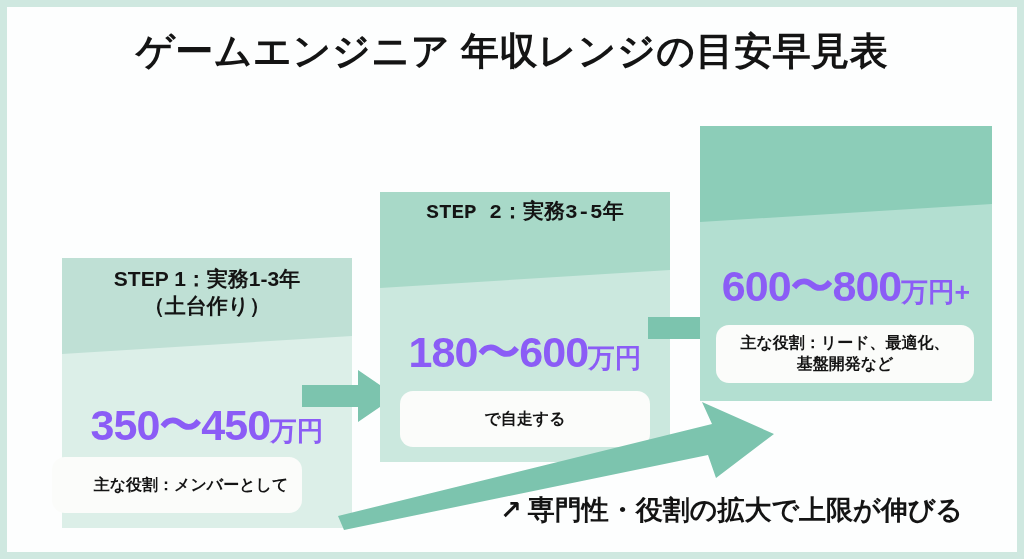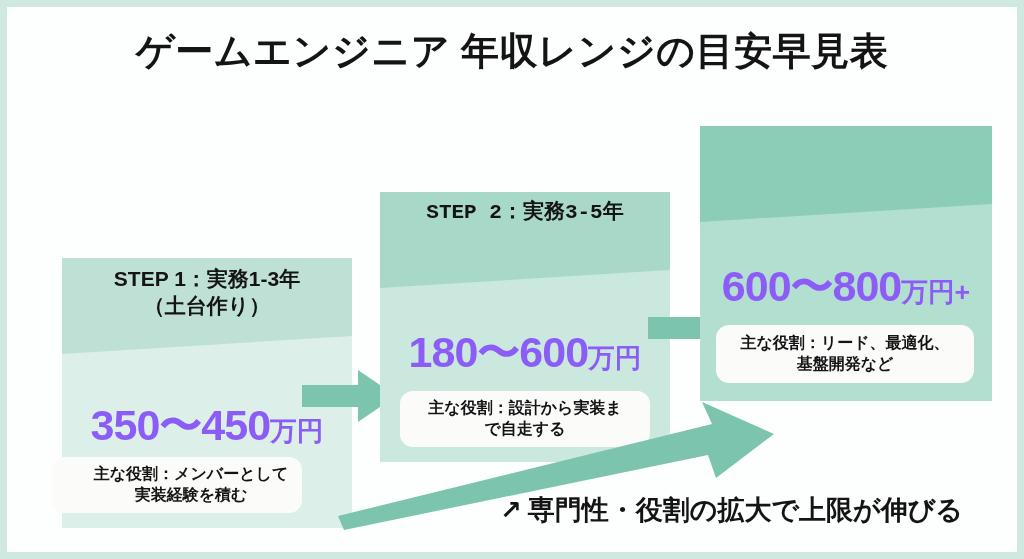--- a/index.html
+++ b/index.html
@@ -133,21 +133,20 @@
     <div class="head-label" style="top:8px; font-size:21px;">
       <div>STEP 1：実務1-3年</div>
       <div>（土台作り）</div>
     </div>
     <div class="salary" style="top:132px; font-size:43px;margin-top:7px;">
       <span>350〜450</span><span class="unit">万円</span>
     </div>
     <div class="role-box" style="left:20px; top:199px; width:250px; height:56px; font-size:16px;padding-left:28px;">
       <div>
         <div>主な役割：メンバーとして</div>
-        <div>実装経験を積む</div>
       </div>
     </div>
   </div>
 
   <svg class="connector" style="left:302px; top:368px;" width="96" height="56" viewBox="0 0 96 56" aria-hidden="true">
     <polygon points="0,17 56,17 56,2 94,28 56,54 56,39 0,39" fill="#7cc4ae"></polygon>
   </svg>
 
   <div class="step" style="left:380px; top:192px; width:290px; height:270px;">
     <svg class="head" width="290" height="270" viewBox="0 0 290 270" aria-hidden="true">
@@ -155,21 +154,20 @@
       <polygon points="0,0 290,0 290,78 0,96" fill="#a8d9c8"></polygon>
     </svg>
     <div class="head-label" style="top:8px; font-size:21px;font-family:Liberation Mono, monospace;">
       <div>STEP 2：実務3-5年</div>
     </div>
     <div class="salary" style="top:132px; font-size:43px;">
       <span>180〜600</span><span class="unit">万円</span>
     </div>
     <div class="role-box" style="left:20px; top:199px; width:250px; height:56px; font-size:16px;">
       <div>
-        <div>主な役割：設計から実装ま</div>
         <div>で自走する</div>
       </div>
     </div>
   </div>
 
   <svg class="connector" style="left:648px; top:300px;" width="96" height="56" viewBox="0 0 96 56" aria-hidden="true">
     <polygon points="0,17 56,17 56,2 94,28 56,54 56,39 0,39" fill="#7cc4ae"></polygon>
   </svg>
 
   <div class="step" style="left:700px; top:126px; width:292px; height:275px;">

